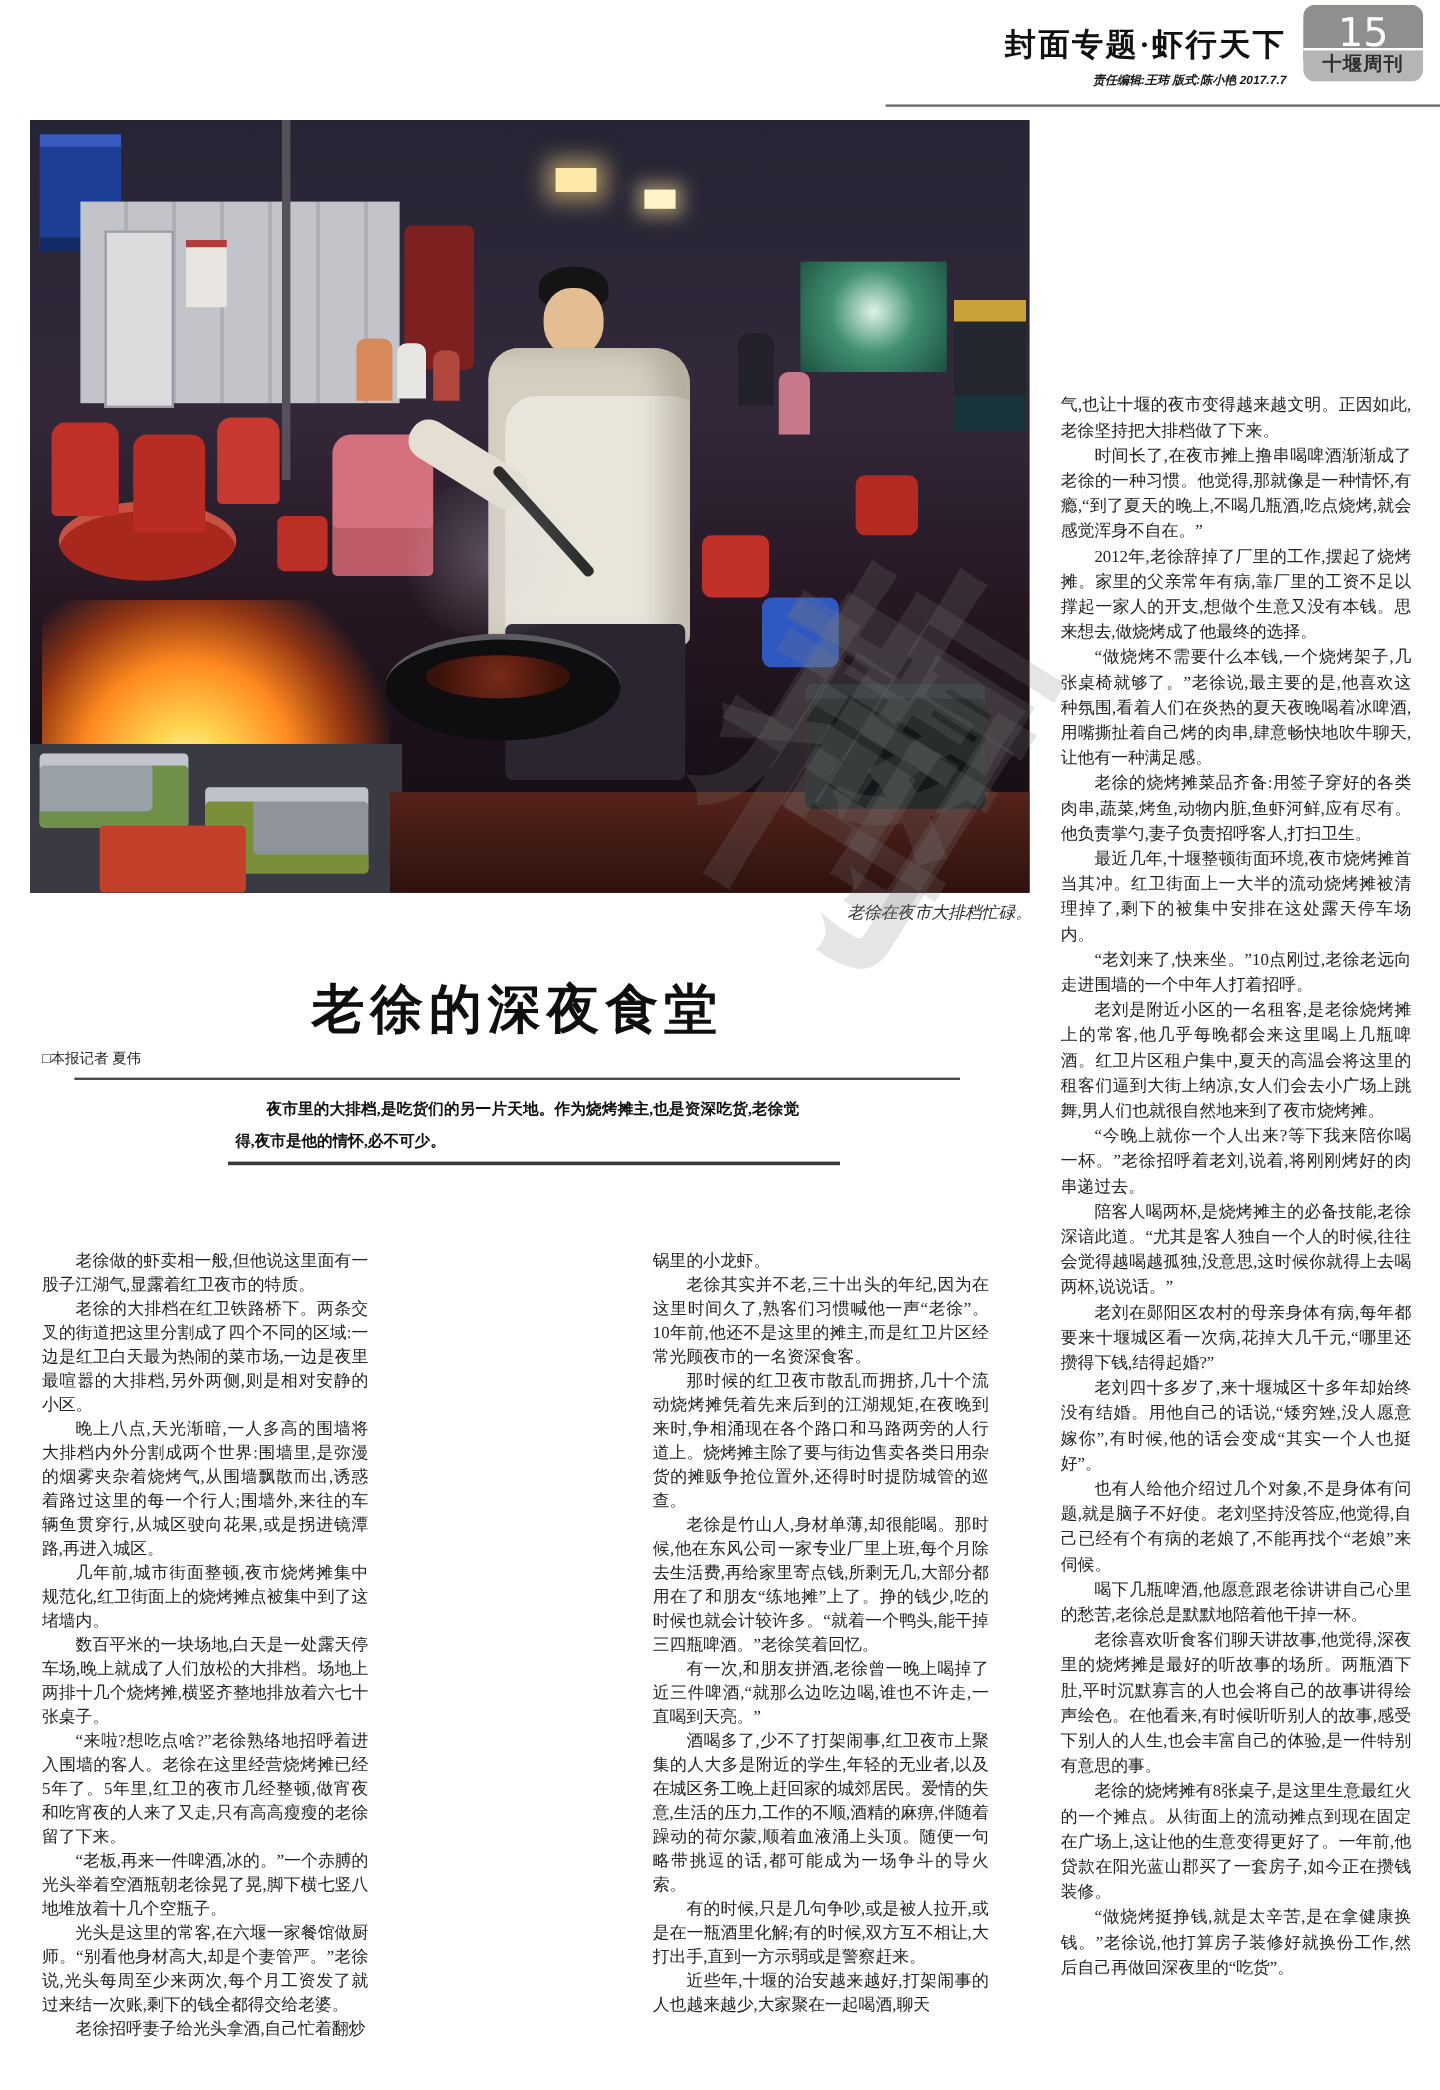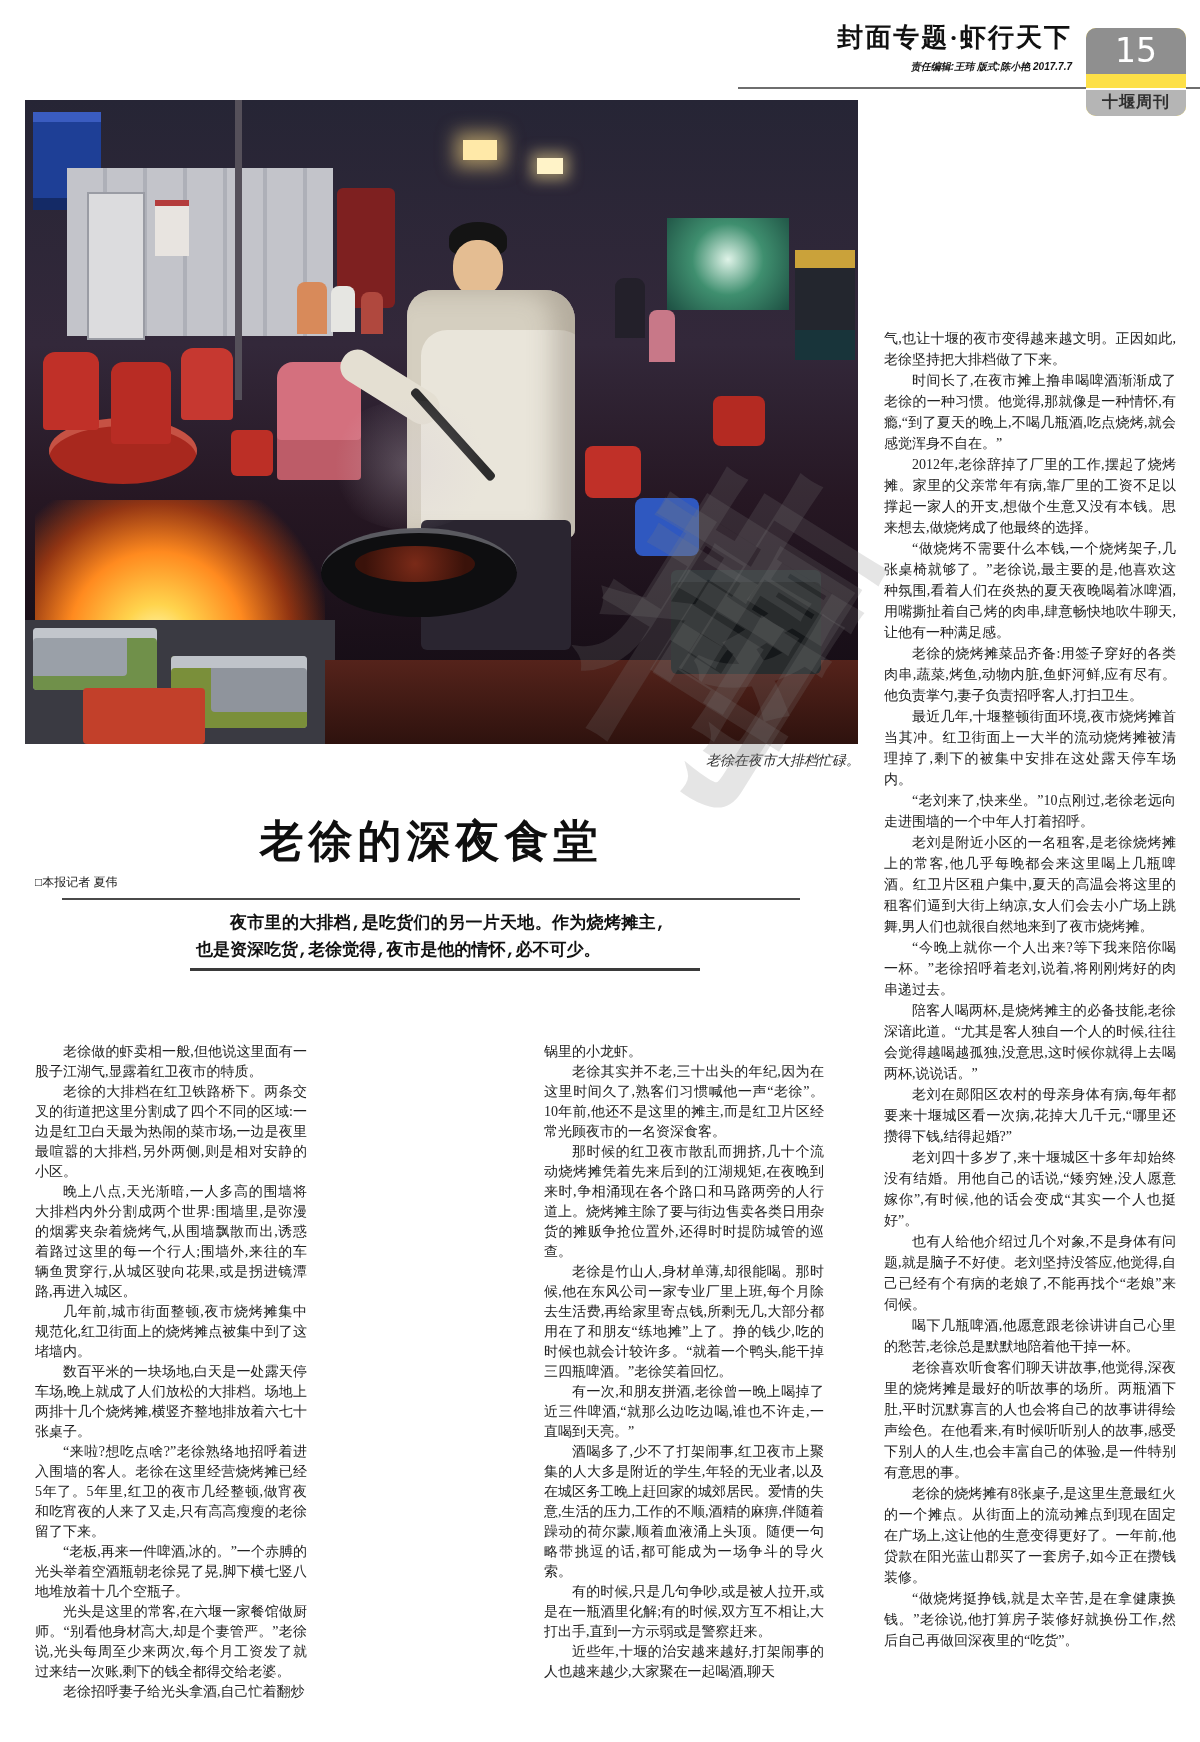--- a/index.html
+++ b/index.html
@@ -6,44 +6,44 @@
   #page{position:relative;width:1200px;height:1742px;background:#ffffff;overflow:hidden;
         font-family:"Liberation Serif", serif;color:#1c1c1c;margin:0 auto;}
 
   
   .hdr-section{position:absolute;top:20px;left:672px;width:400px;text-align:right;
       font-size:26px;font-weight:bold;letter-spacing:2px;color:#111;}
   .hdr-credits{position:absolute;top:60px;left:572px;width:500px;text-align:right;
       font-family:"Liberation Sans",sans-serif;font-style:italic;font-weight:bold;
       font-size:10px;color:#151515;}
   .hdr-rule{position:absolute;top:87px;left:738px;width:462px;height:2px;background:#6e6e6e;}
-  .badge{position:absolute;top:28px;left:1086px;width:100px;height:88px;border-radius:10px;
-      overflow:hidden;background:#fde047;}
+  .badge{position:absolute;top:4px;left:1086px;width:100px;height:64px;border-radius:10px;
+      overflow:hidden;background:#fef9c3;}
   .badge-top{position:absolute;top:0;left:0;right:0;height:46px;background:#8f8f8f;
       color:#fff;font-family:"DejaVu Sans",sans-serif;font-size:33px;line-height:46px;
       text-align:center;}
   .badge-bottom{position:absolute;bottom:0;left:0;right:0;height:26px;background:#b5b5b5;
       border-top:2px solid #fff;color:#2e2e2e;font-weight:bold;font-size:16px;
       line-height:24px;text-align:center;letter-spacing:1px;}
 
   
   .photo{position:absolute;top:100px;left:25px;width:833px;height:644px;overflow:hidden;
       background:linear-gradient(180deg,#262535 0%,#33283a 38%,#261723 62%,#100a11 100%);}
   .ph{position:absolute;}
   .caption{position:absolute;top:752px;left:500px;width:360px;text-align:right;
       font-style:italic;font-size:14px;color:#2b2b2b;font-family:"Liberation Sans",sans-serif;}
 
   
   .headline{position:absolute;top:812px;left:35px;width:792px;text-align:center;
       font-size:44px;font-weight:bold;letter-spacing:5px;color:#0f0f0f;}
   .byline{position:absolute;top:874px;left:35px;width:792px;
       font-size:12px;color:#222;font-family:"Liberation Sans",sans-serif;}
   .rule1{position:absolute;top:898px;left:62px;width:738px;height:2px;background:#4a4a4a;}
-  .lede{position:absolute;top:910px;left:196px;width:470px;font-size:17px;line-height:27px;
-      font-weight:bold;text-align:justify;text-indent:2em;color:#111;font-family:Liberation Mono, monospace;}
+  .lede{position:absolute;top:910px;left:196px;width:470px;font-size:13px;line-height:27px;
+      font-weight:bold;text-align:justify;text-indent:2em;color:#111;}
   .rule2{position:absolute;top:968px;left:190px;width:510px;height:3px;background:#3a3a3a;}
 
   
   .colbox{position:absolute;overflow:hidden;font-size:14px;color:#222;}
   #col1-box{top:1042px;left:35px;width:272px;height:700px;line-height:20px;}
   #col2-box{top:1042px;left:544px;width:280px;height:700px;line-height:20px;}
   #col3-box{top:328px;left:884px;width:292px;height:1414px;line-height:21px;}
   .bodyp{margin:0;text-indent:2em;text-align:justify;}
   .cont .bodyp:first-child{text-indent:0;}
 

